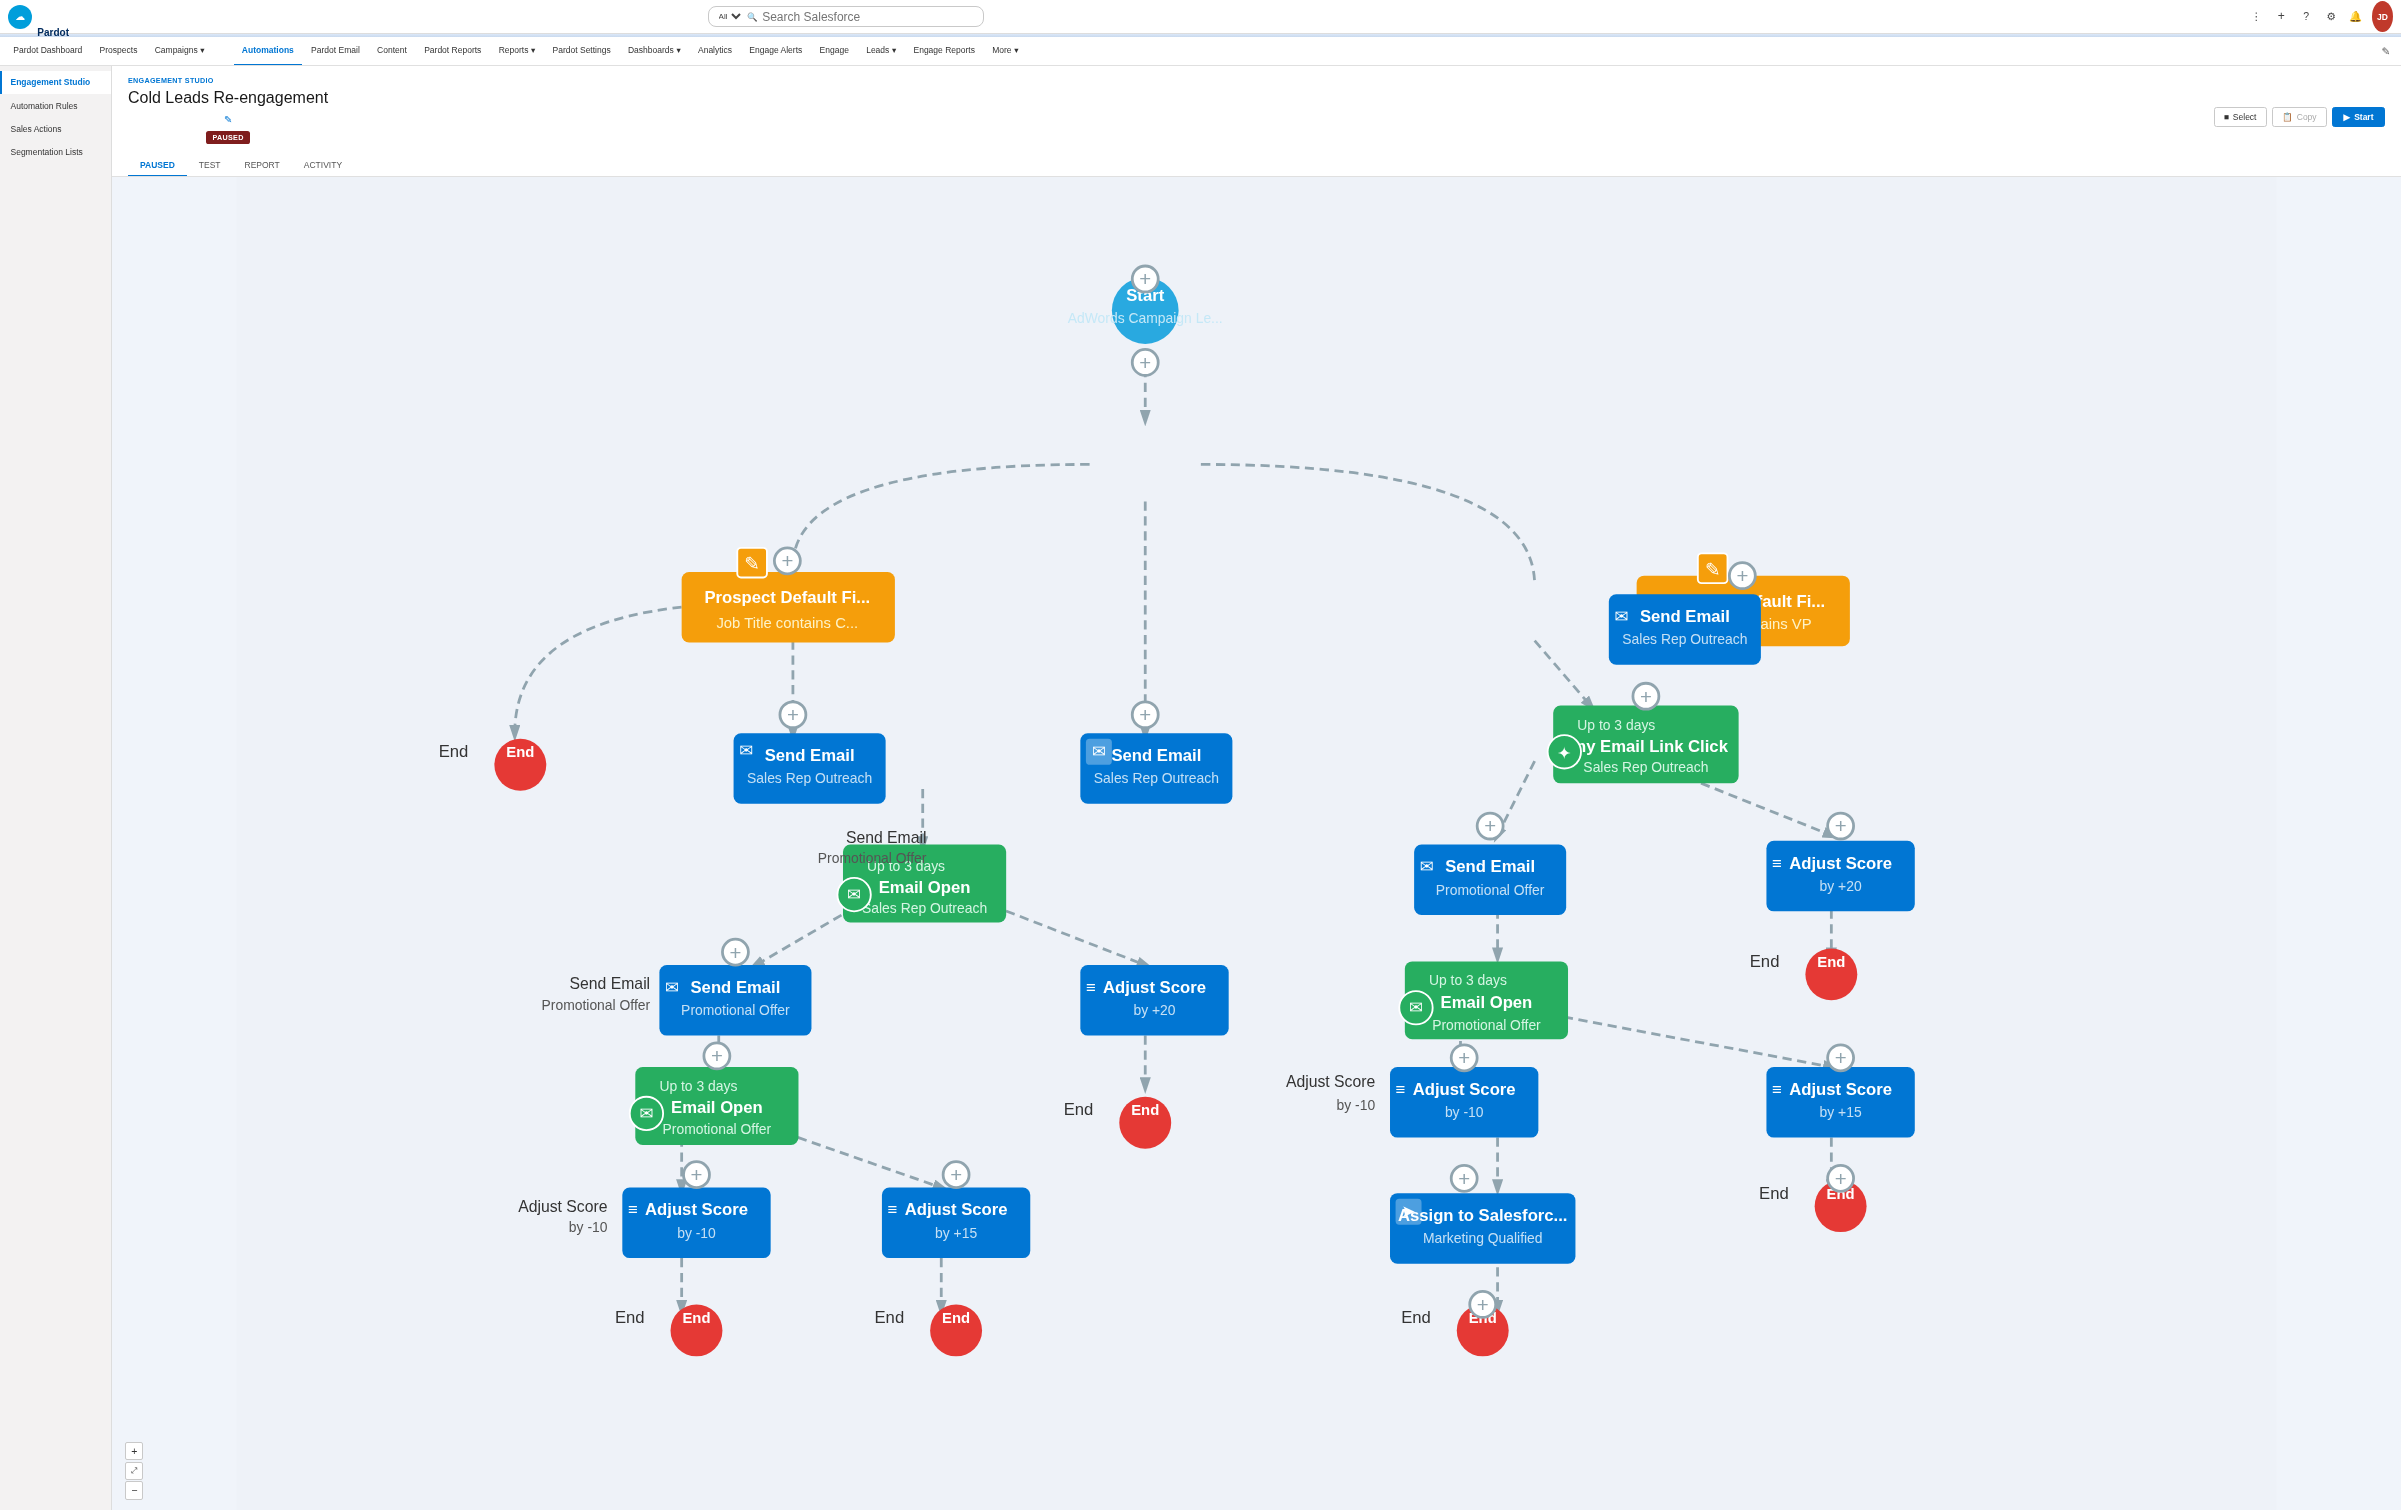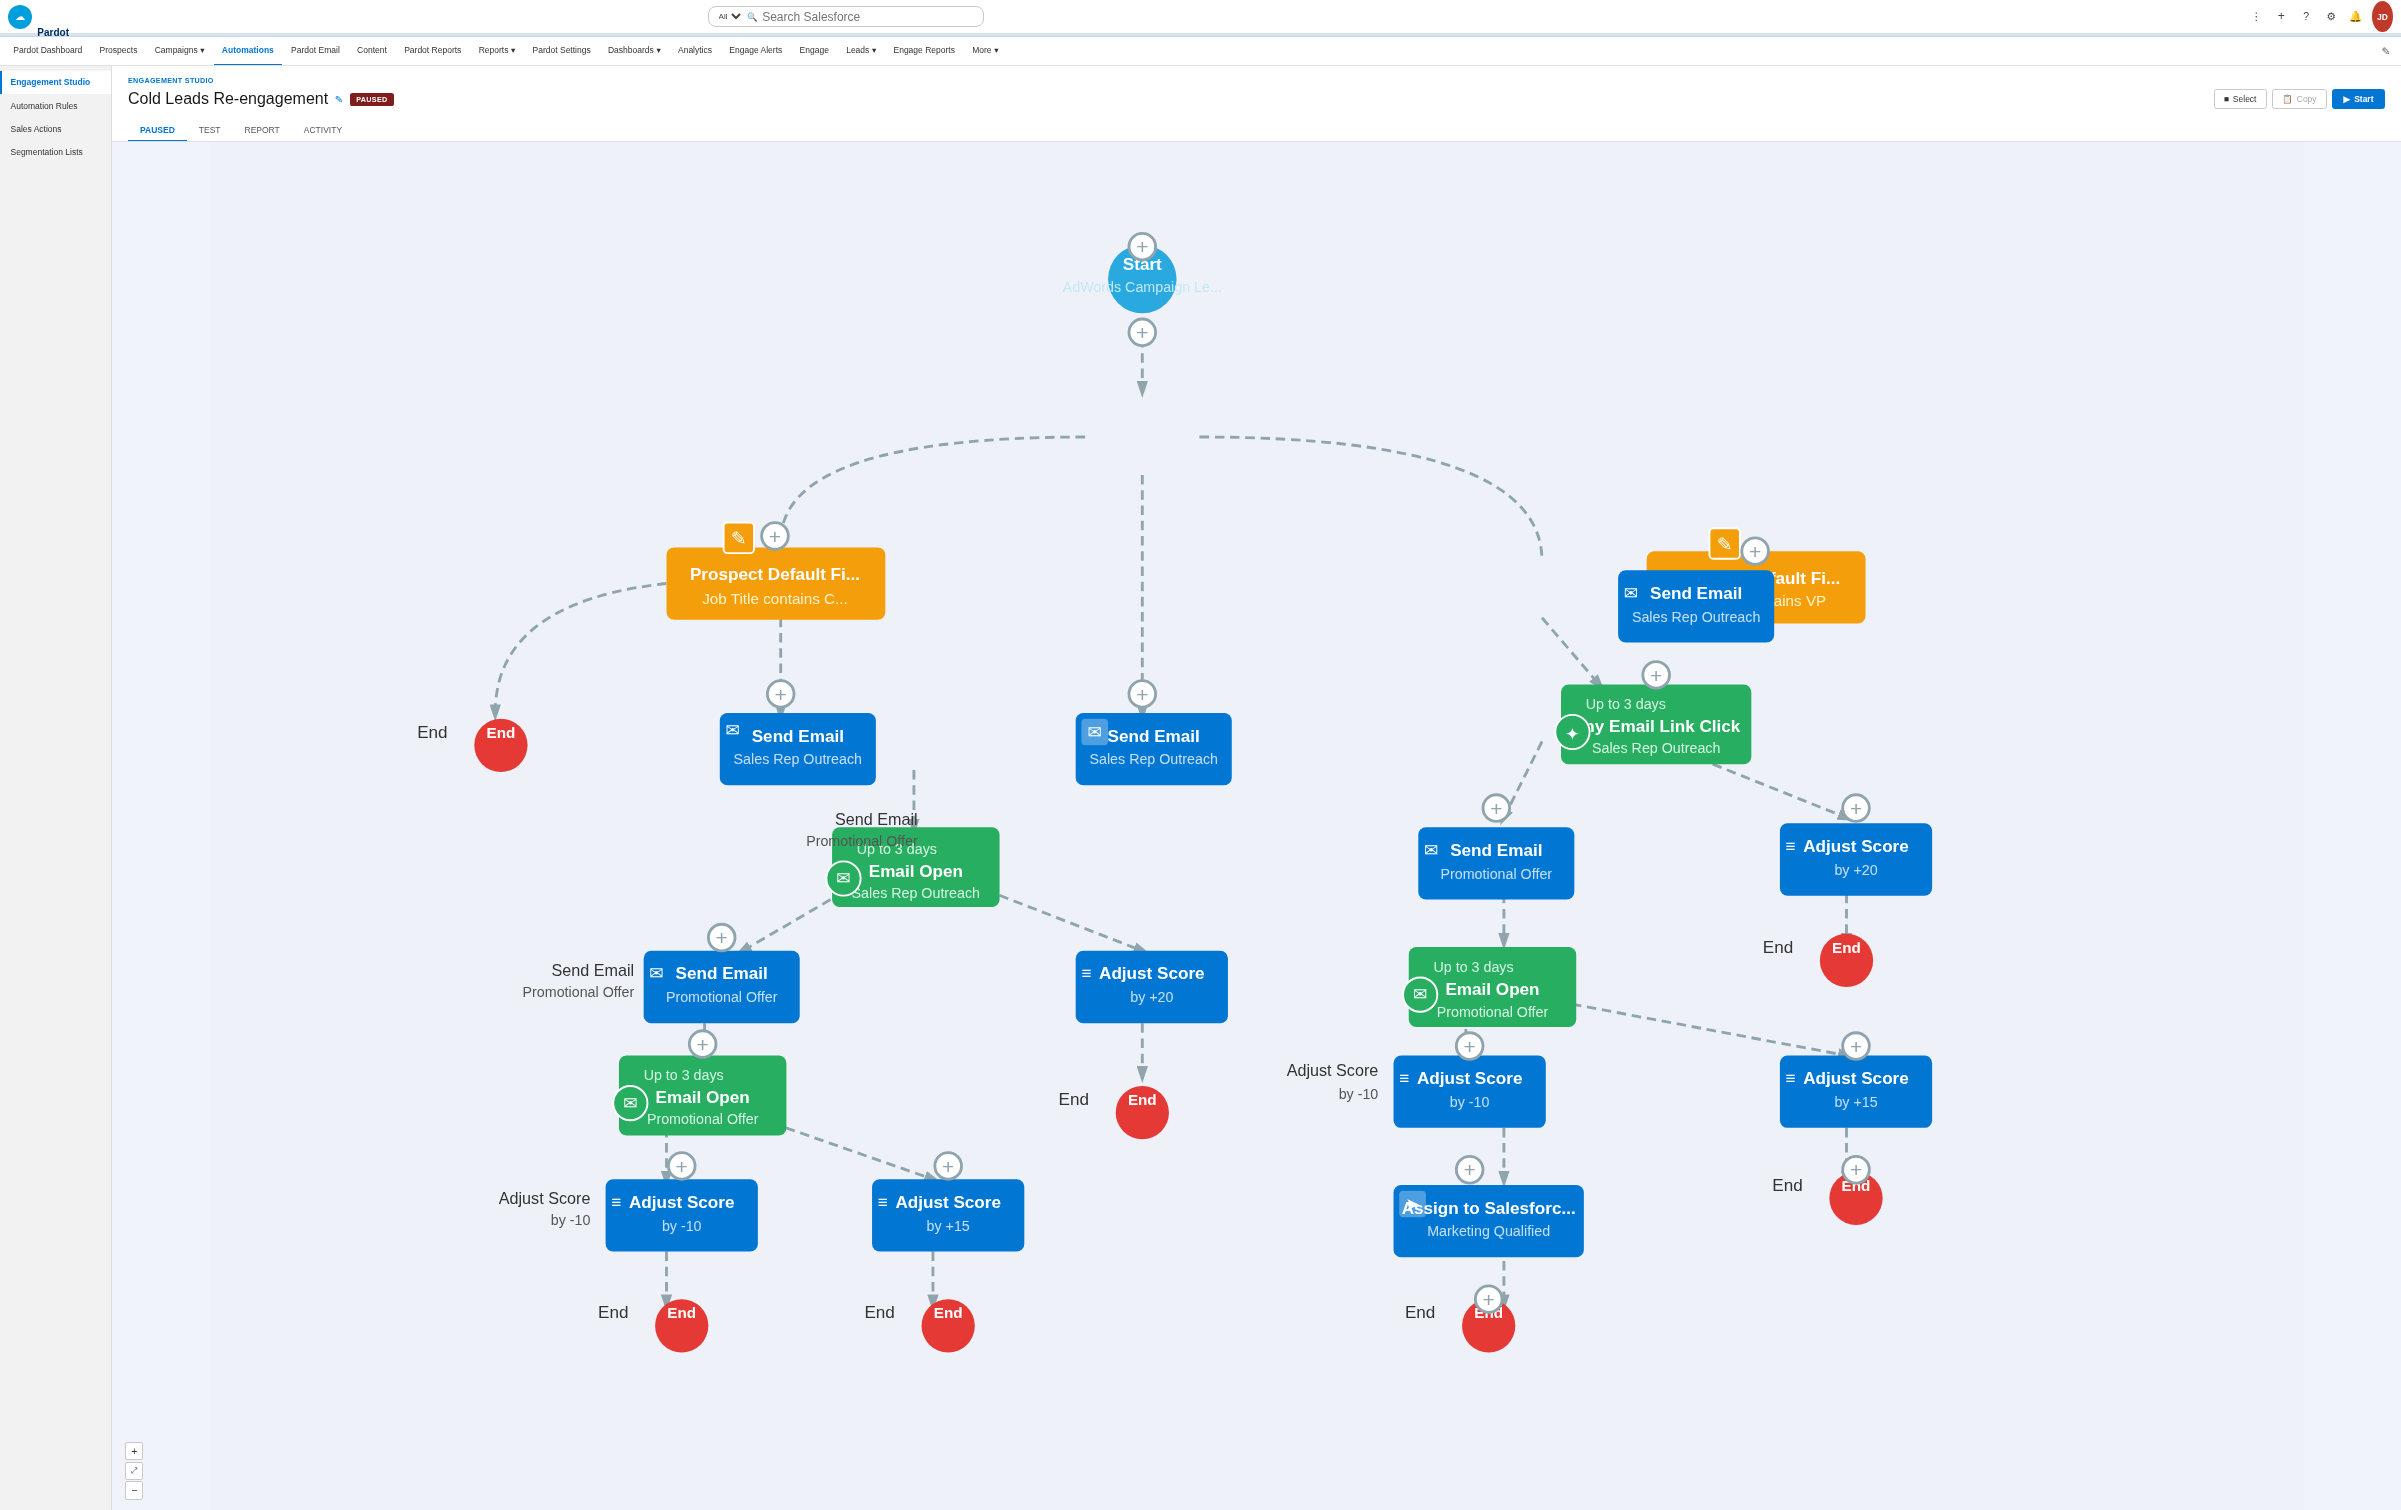--- a/index.html
+++ b/index.html
@@ -79,20 +79,21 @@
       color: #333;
       cursor: pointer;
       border-bottom: 1.3px solid transparent;
       white-space: nowrap;
       gap: 2.6px;
     }
     .navbar .nav-item.active {
       color: #0176d3;
       border-bottom: 1.3px solid #0176d3;
       font-weight: 600;
+      margin-left: 20px;
     }
     .navbar .nav-edit {
       margin-left: auto;
       cursor: pointer;
       color: #555;
       font-size: 10.5px;
       padding: 0 5.3px;
     }
 
     
@@ -149,20 +150,21 @@
     .page-header .title-row {
       display: flex;
       align-items: center;
       justify-content: space-between;
       margin-bottom: 8px;
     }
     .page-header .title-group {
       display: flex;
       align-items: center;
       gap: 6.6px;
+      flex-direction: column;
     }
     .page-header h1 {
       font-size: 16px;
       font-weight: 400;
       color: #181818;
     }
     .page-header .edit-icon {
       color: #0176d3;
       font-size: 10px;
       cursor: pointer;

